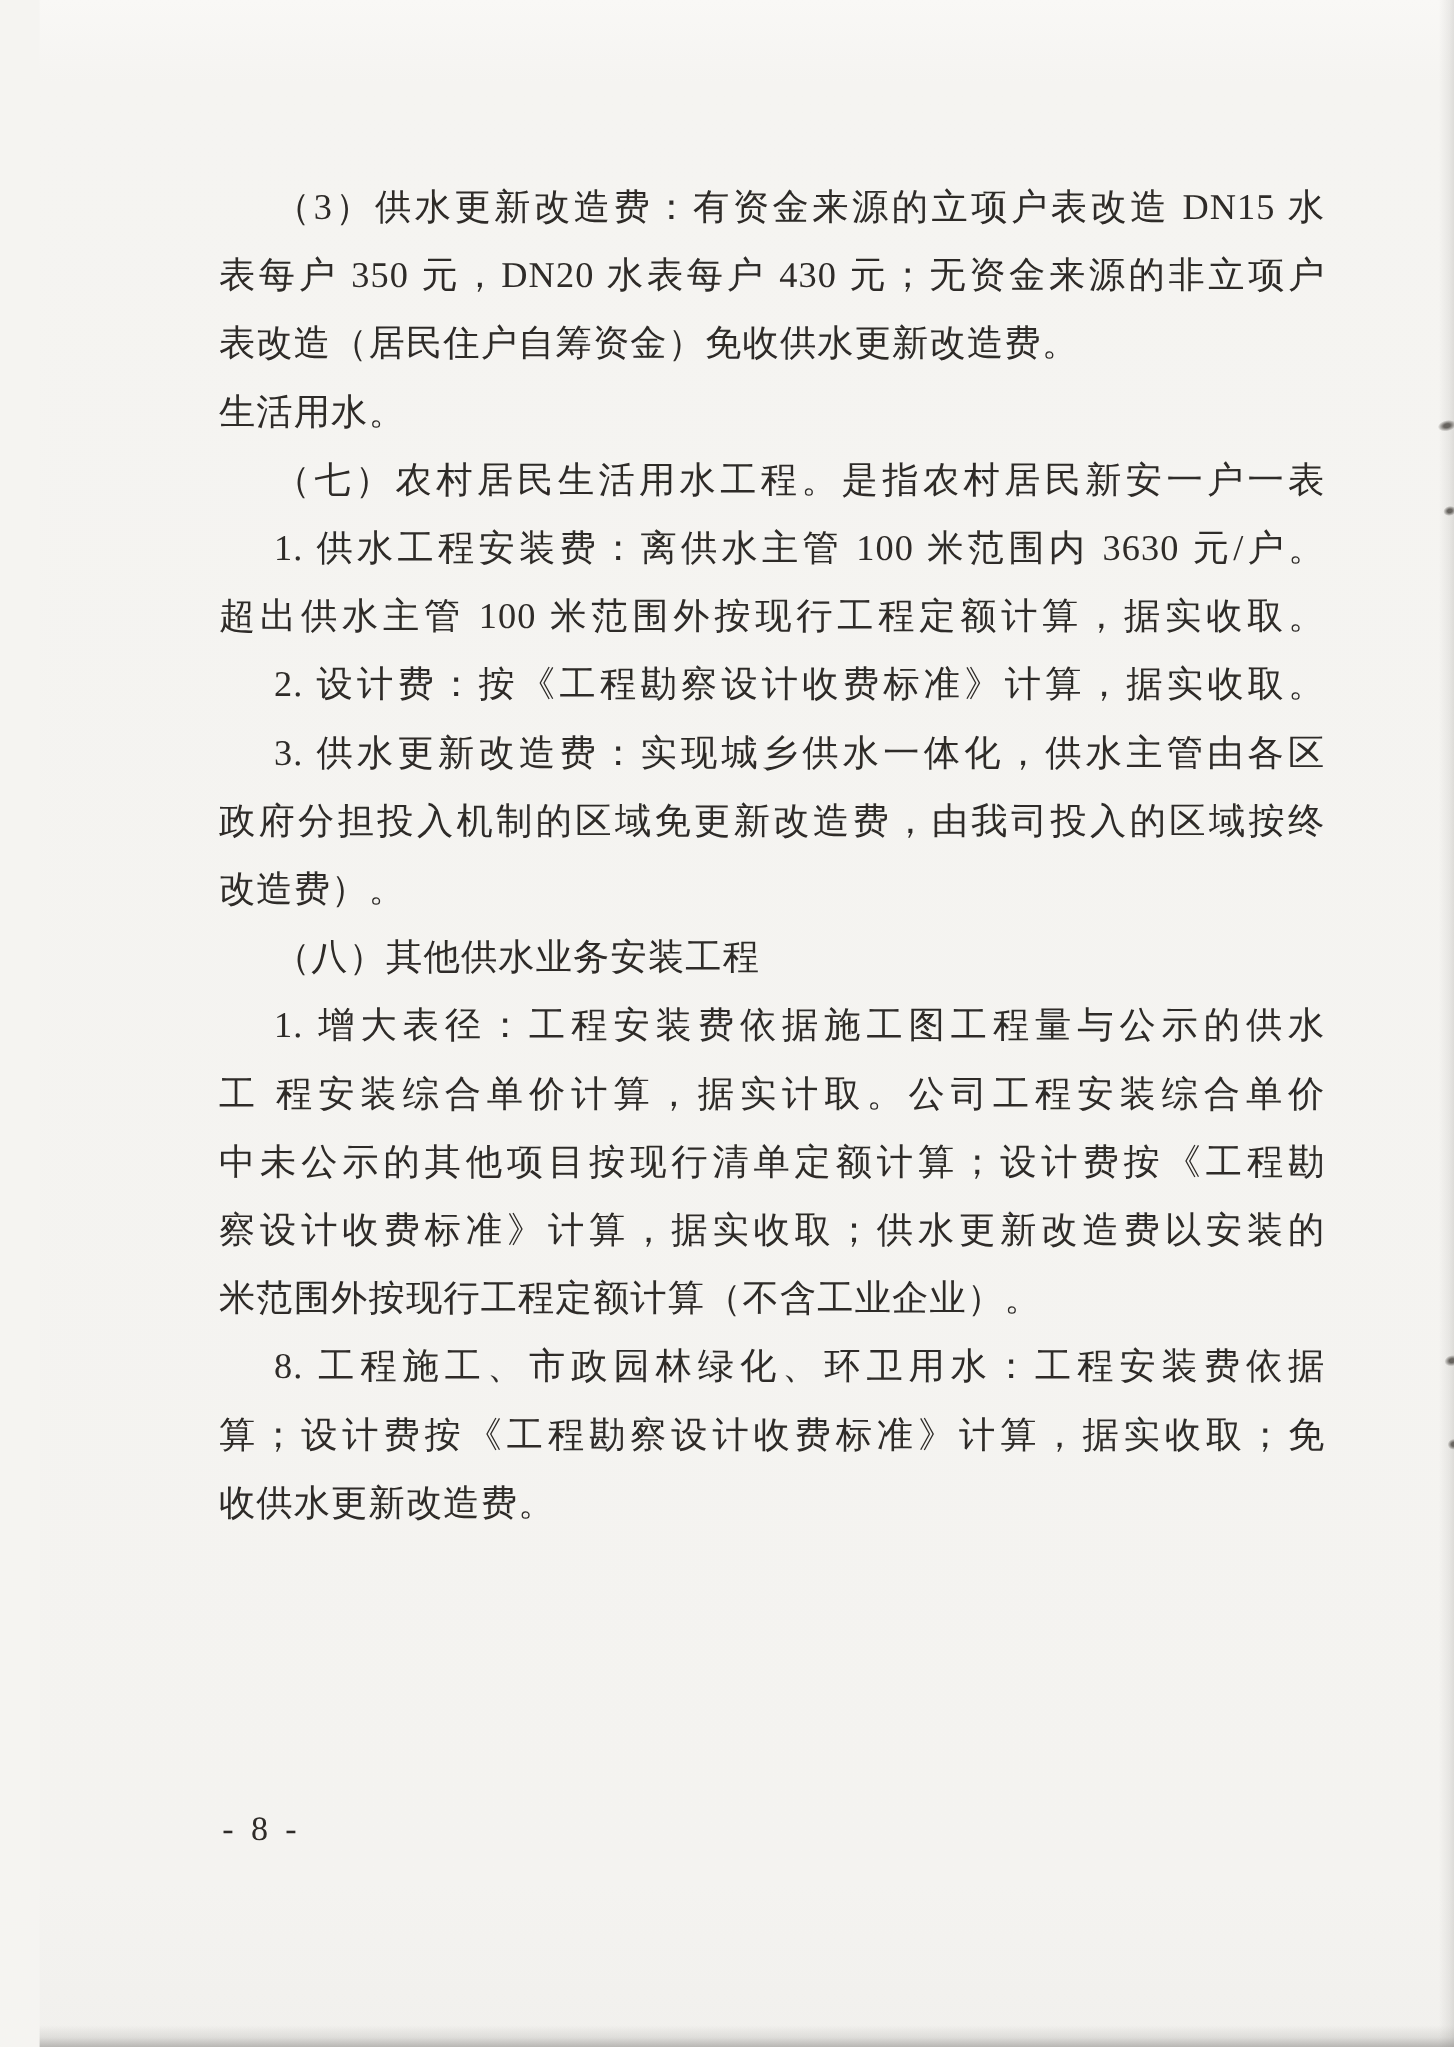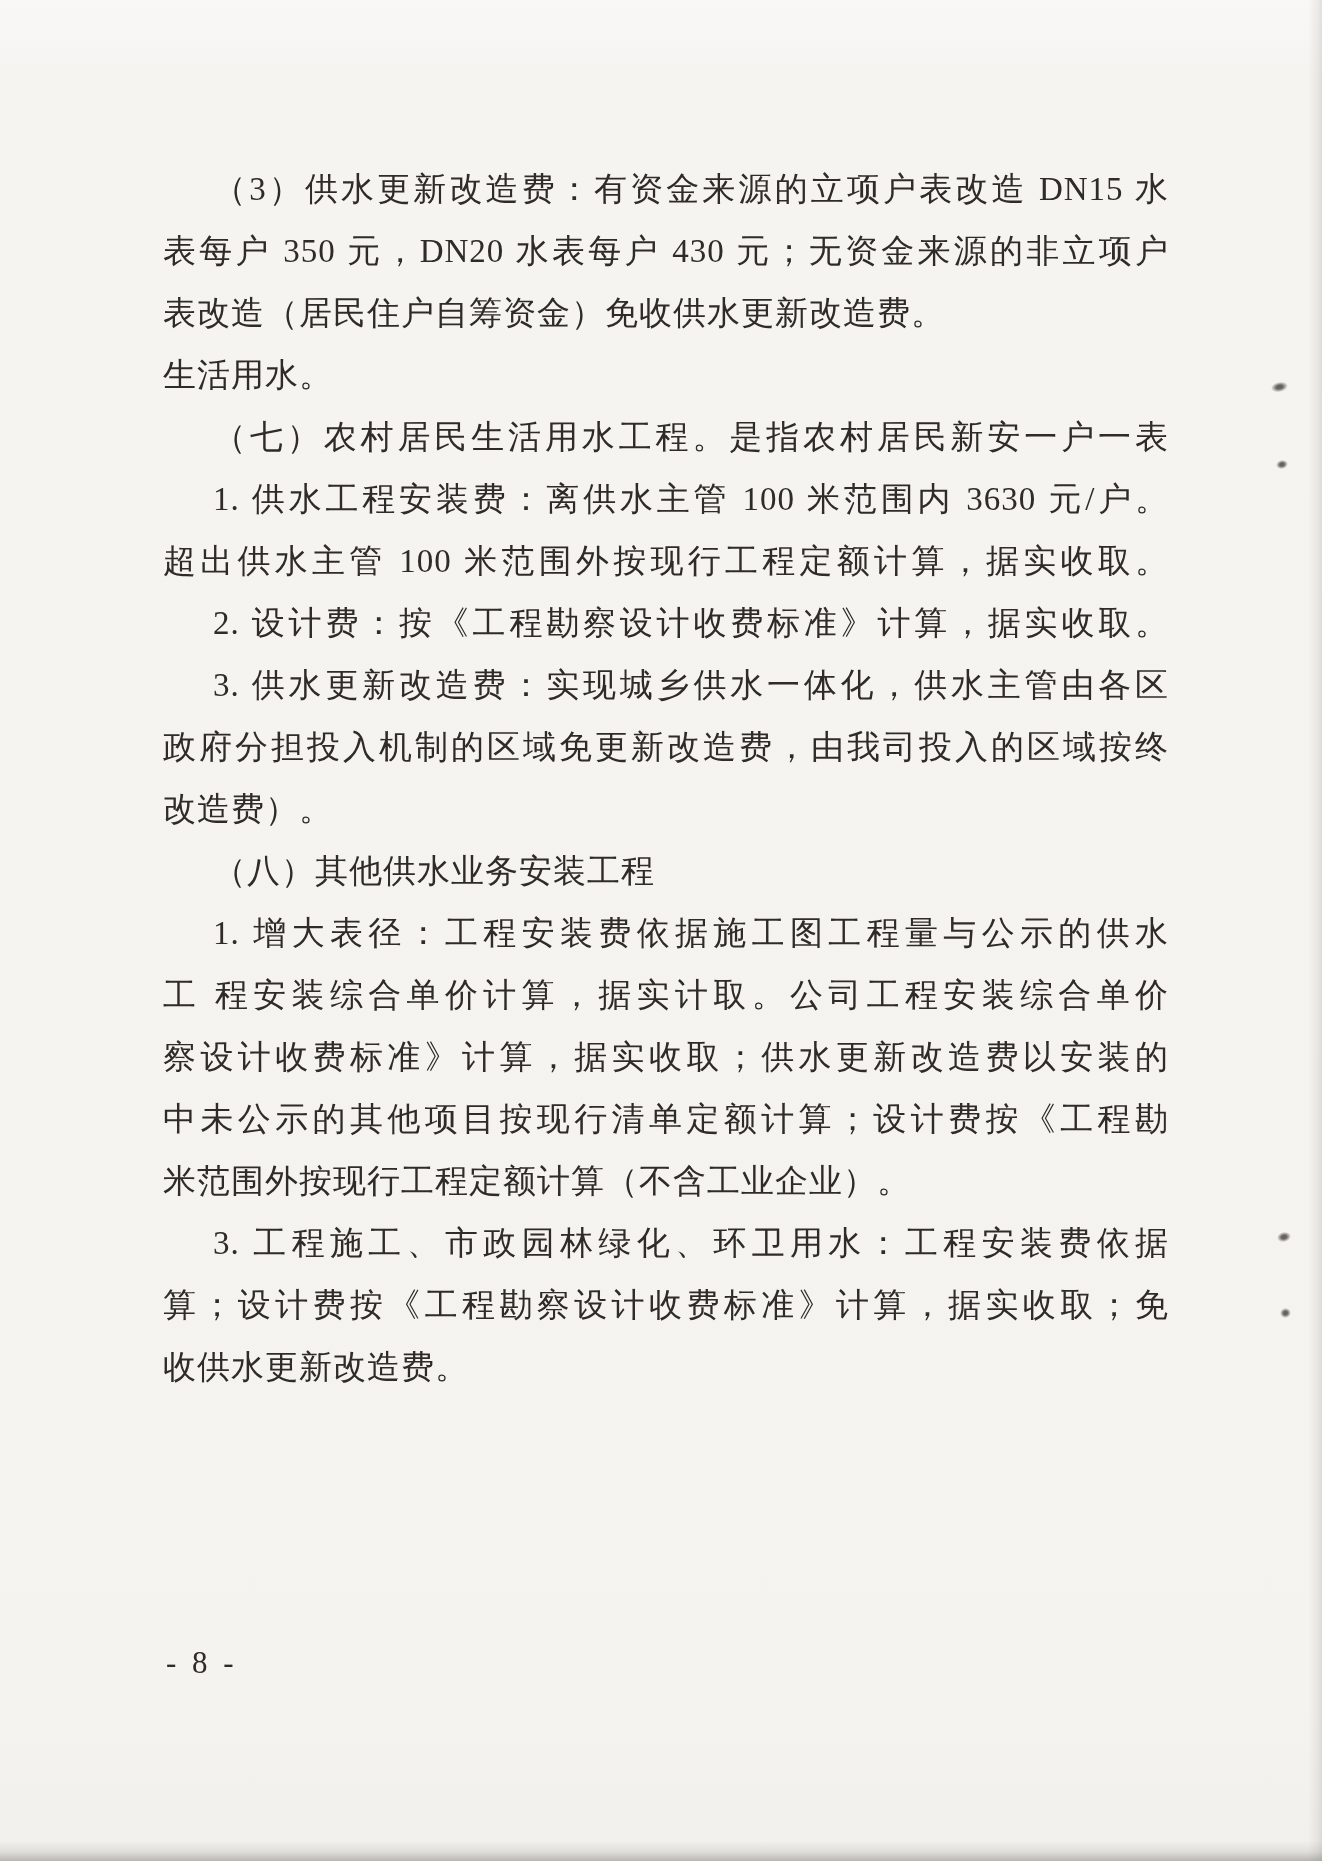--- a/index.html
+++ b/index.html
@@ -10,20 +10,21 @@
   body{
     width:1322px;height:1861px;
     overflow:hidden;
     font-family:"Liberation Serif","DejaVu Serif",serif;
     background:var(--paper);
     position:relative;
   }
   .page{
     position:absolute;inset:0;
     background:linear-gradient(180deg,#f9f8f6 0%,var(--paper) 4%,#f4f3f0 92%,#f1f0ed 100%);
+    margin-left:36px;
   }
   .text-column{
     position:absolute;
     left:163px;top:158px;
     width:1006px;
   }
   .line{
     height:62px;
     line-height:62px;
     font-size:33px;
@@ -82,24 +83,24 @@
       <div class="line indent flush"><b class="lead"></b><span class="body">（七）农村居民生活用水工程。是指农村居民新安一户一表</span></div>
       <div class="line indent flush"><b class="lead">1. 供水工程安装费：</b><span class="body">离供水主管 100 米范围内 3630 元/户。</span></div>
       <div class="line flush"><b class="lead"></b><span class="body">超出供水主管 100 米范围外按现行工程定额计算，据实收取。</span></div>
       <div class="line indent flush"><b class="lead">2. 设计费：</b><span class="body">按《工程勘察设计收费标准》计算，据实收取。</span></div>
       <div class="line indent flush"><b class="lead">3. 供水更新改造费：</b><span class="body">实现城乡供水一体化，供水主管由各区</span></div>
       <div class="line flush"><b class="lead"></b><span class="body">政府分担投入机制的区域免更新改造费，由我司投入的区域按终</span></div>
       <div class="line"><b class="lead"></b><span class="body">改造费）。</span></div>
       <div class="line indent"><b class="lead"></b><span class="body">（八）其他供水业务安装工程</span></div>
       <div class="line indent flush"><b class="lead">1. 增大表径：</b><span class="body">工程安装费依据施工图工程量与公示的供水</span></div>
       <div class="line flush"><b class="lead"></b><span class="body">工 程安装综合单价计算，据实计取。公司工程安装综合单价</span></div>
+      <div class="line flush"><b class="lead"></b><span class="body">中未公示的其他项目按现行清单定额计算；设计费按《工程勘</span></div>
       <div class="line flush"><b class="lead"></b><span class="body">察设计收费标准》计算，据实收取；供水更新改造费以安装的</span></div>
-      <div class="line flush"><b class="lead"></b><span class="body">中未公示的其他项目按现行清单定额计算；设计费按《工程勘</span></div>
       <div class="line"><b class="lead"></b><span class="body">米范围外按现行工程定额计算（不含工业企业）。</span></div>
-      <div class="line indent flush"><b class="lead">3. 工程施工、市政园林绿化、环卫用水：</b><span class="body">工程安装费依据</span></div>
+      <div class="line indent flush"><b class="lead">8. 工程施工、市政园林绿化、环卫用水：</b><span class="body">工程安装费依据</span></div>
       <div class="line flush"><b class="lead"></b><span class="body">算；设计费按《工程勘察设计收费标准》计算，据实收取；免</span></div>
       <div class="line"><b class="lead"></b><span class="body">收供水更新改造费。</span></div>
     </div>
 
   <div class="page-number">- 8 -</div>
 
   <div class="speck s1"></div>
   <div class="speck s2"></div>
   <div class="speck s3"></div>
   <div class="speck s4"></div>

